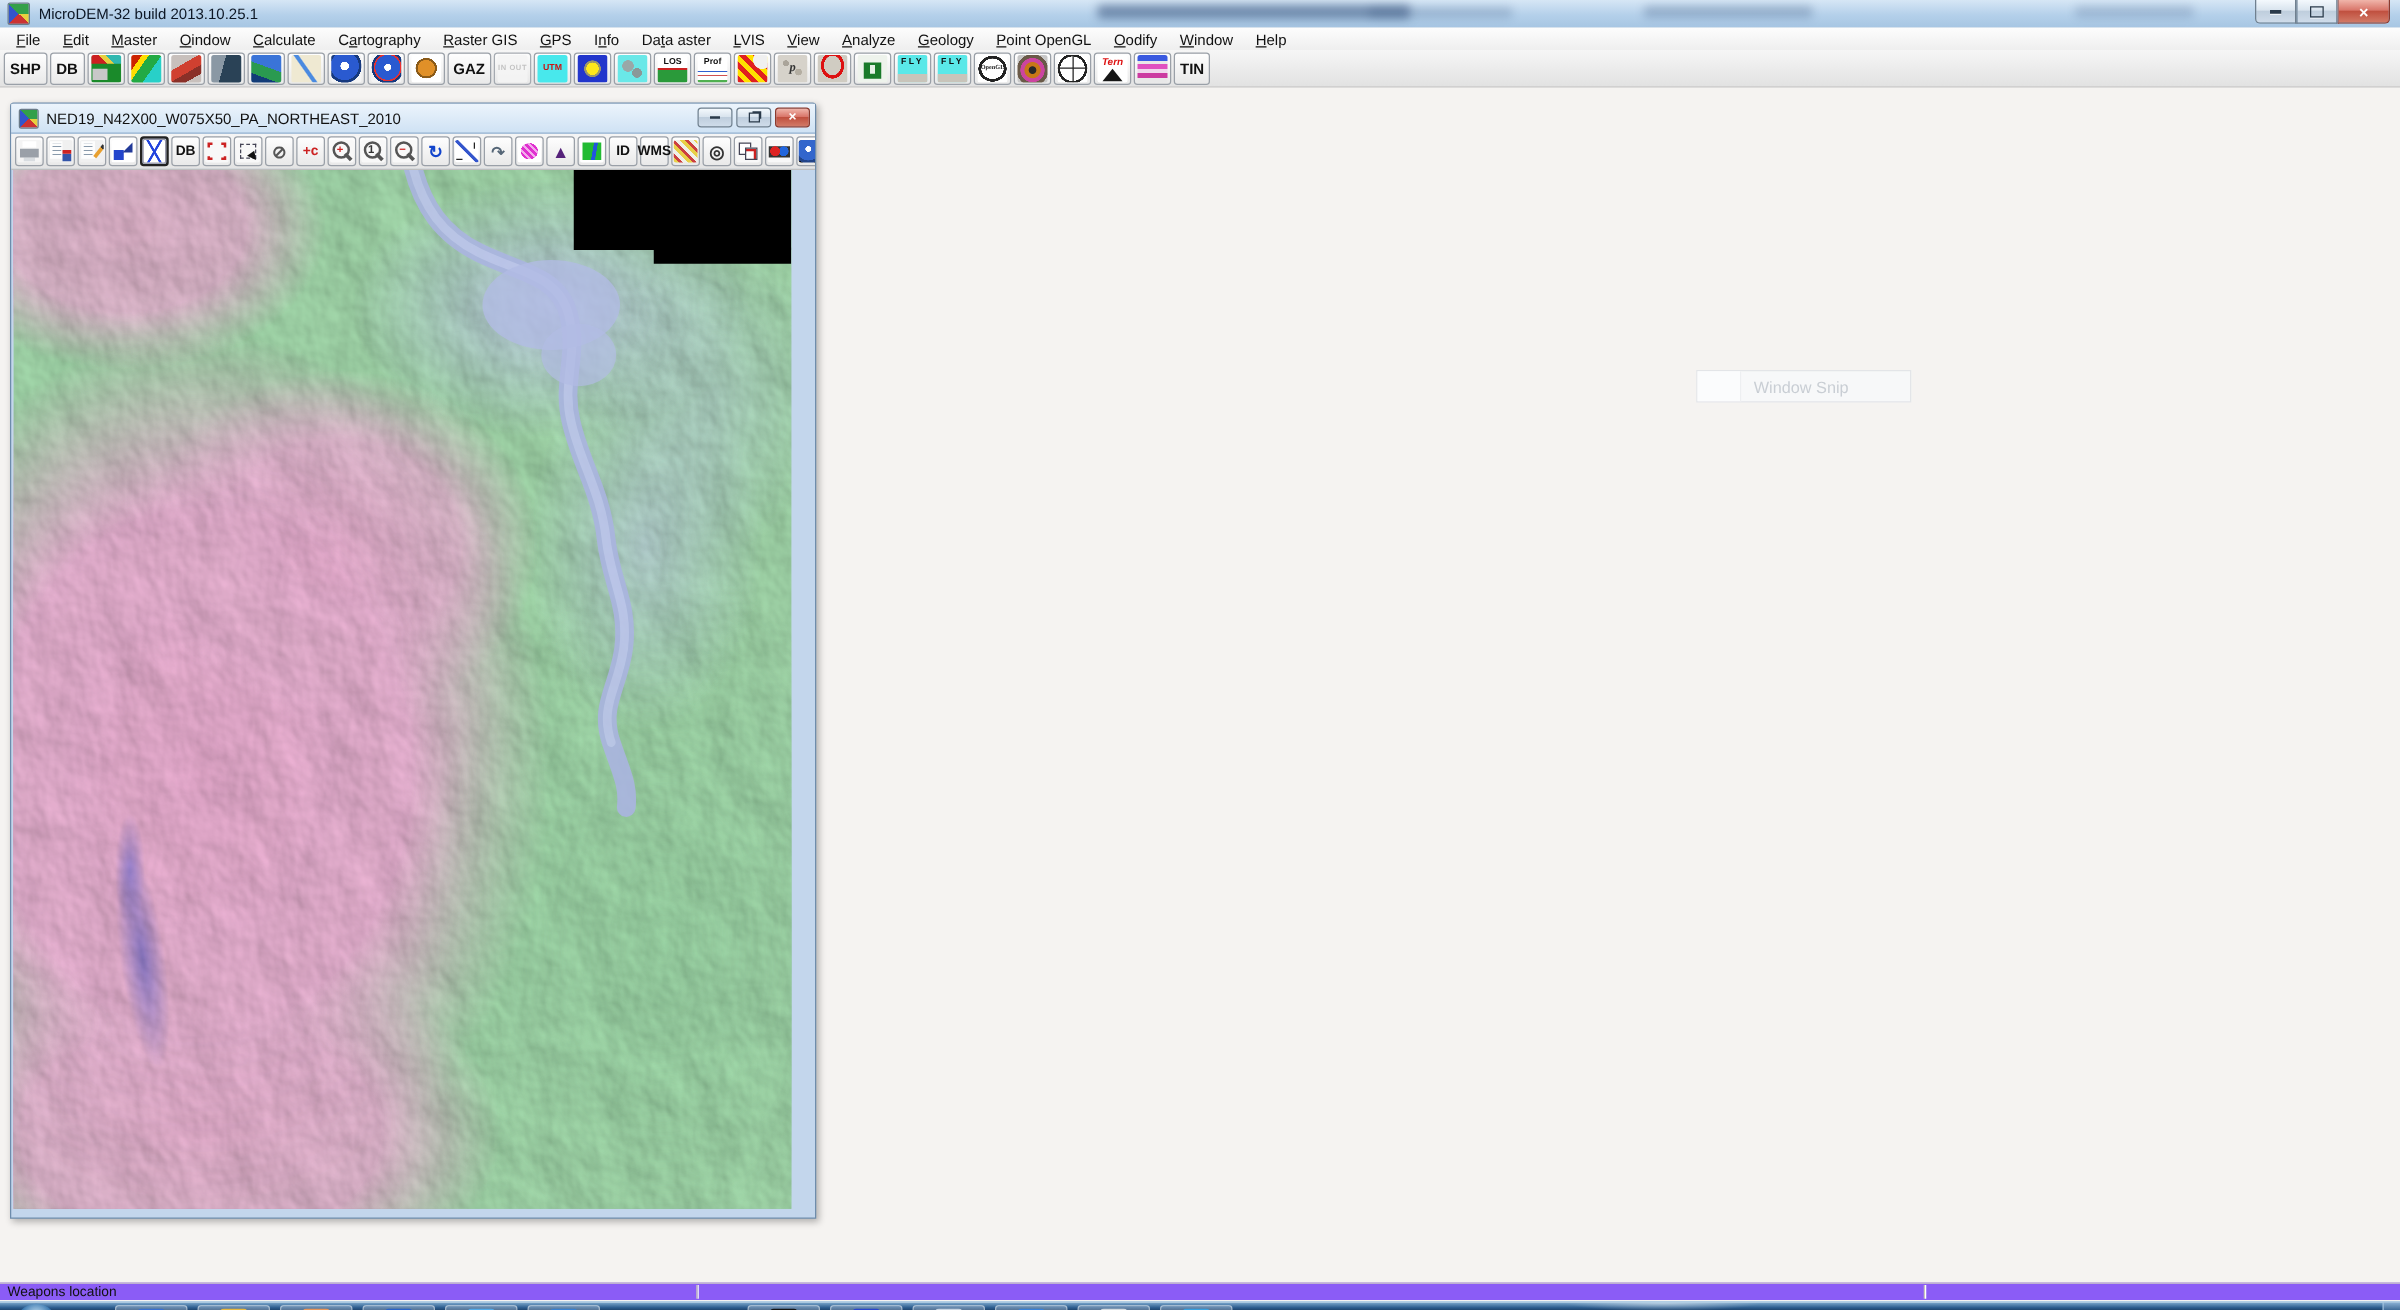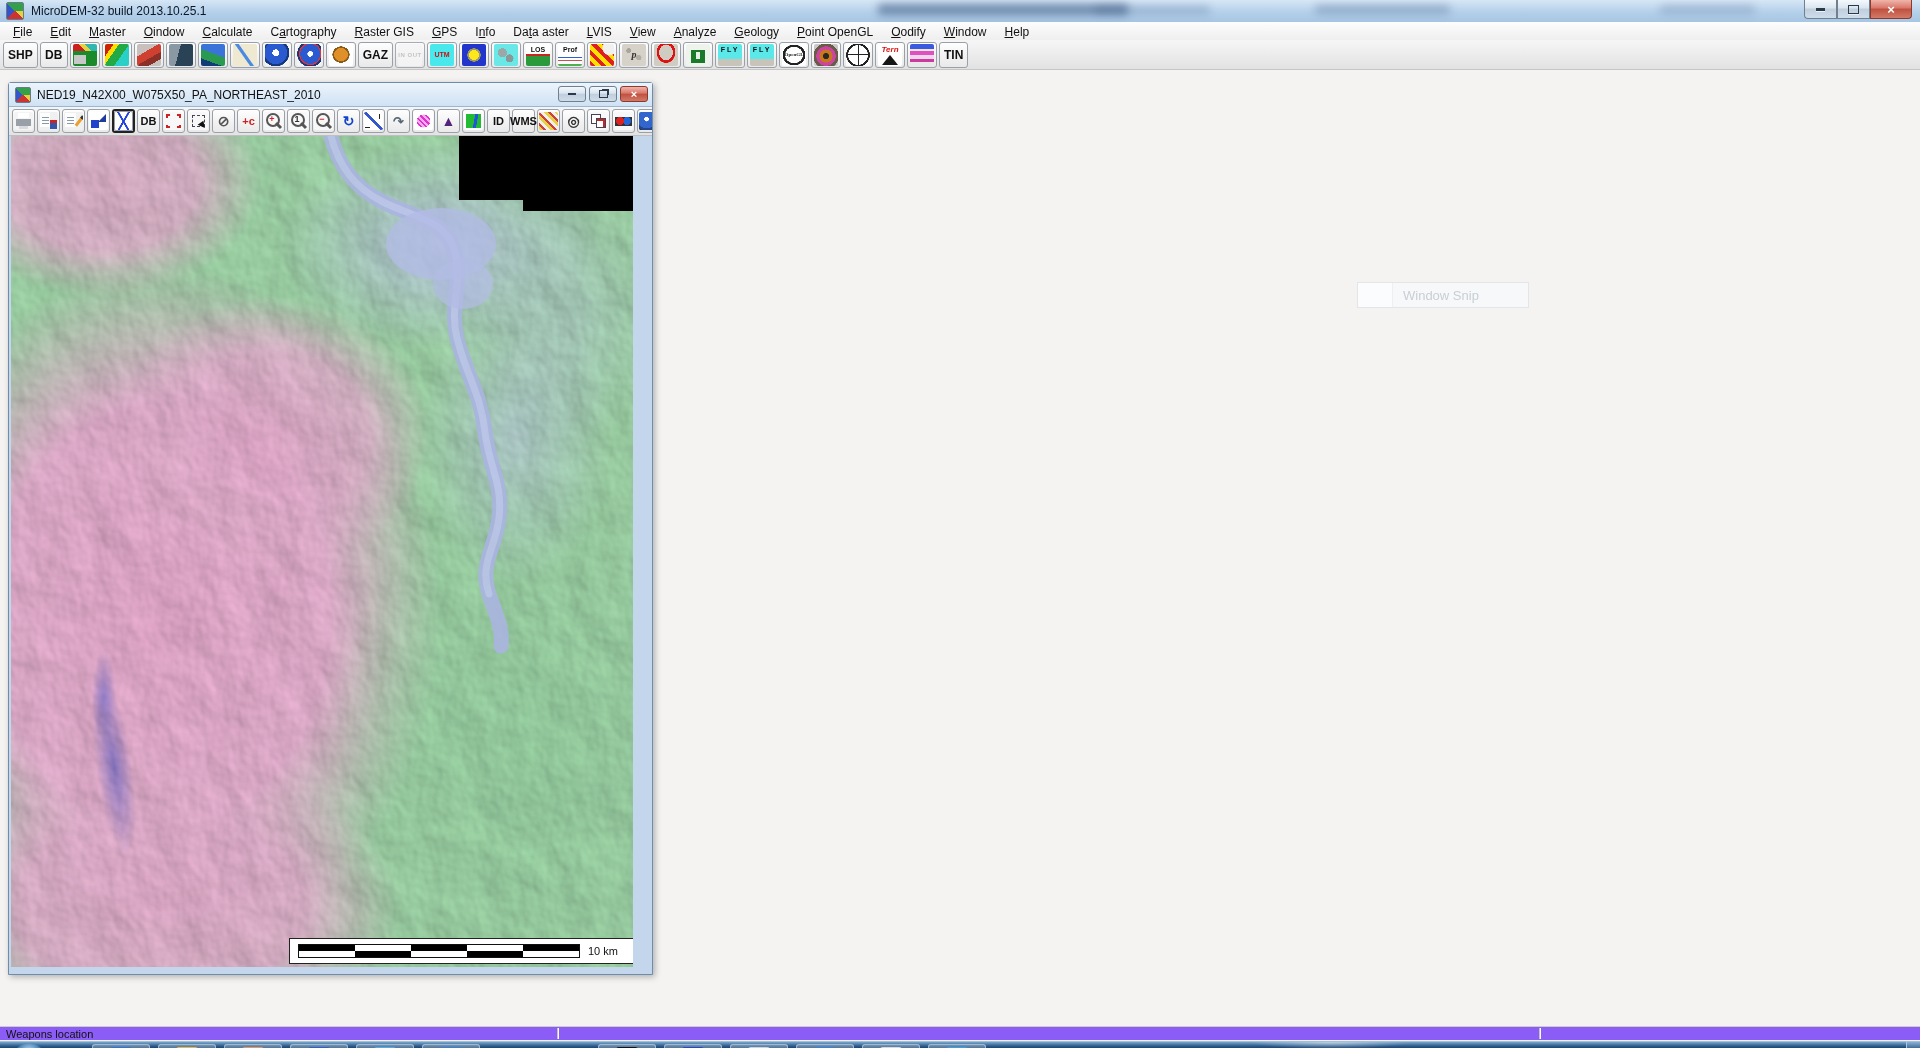--- a/index.html
+++ b/index.html
@@ -151,21 +151,21 @@
 
   .scalebar{position:absolute;left:278px;top:802px;width:348px;height:26px;background:#fff;border:1px solid #222;
     display:flex;align-items:center;gap:8px;padding:0 8px;box-sizing:border-box}
   .checker{width:280px;height:12px;border:1px solid #111;
     background-image:linear-gradient(90deg,#000 0 20%,#fff 20% 40%,#000 40% 60%,#fff 60% 80%,#000 80%),
                      linear-gradient(90deg,#fff 0 20%,#000 20% 40%,#fff 40% 60%,#000 60% 80%,#fff 80%);
     background-size:100% 50%,100% 50%;background-position:0 0,0 100%;background-repeat:no-repeat}
   .scale-label{font-size:11px;white-space:nowrap}
 
   
-  .ghost{position:absolute;left:1357px;top:282px;width:170px;height:24px;border:1px solid #e3e5e8;background:#f7f8f9;
+  .ghost{position:absolute;left:1357px;top:296px;width:170px;height:24px;border:1px solid #e3e5e8;background:#f7f8f9;
     display:flex;align-items:center}
   .ghost-swatch{width:34px;height:100%;background:#fbfcfd;border-right:1px solid #edeff1}
   .ghost-label{color:#c9ced4;font-size:13px;padding-left:10px}
 
   
   .statusbar{position:absolute;left:0;right:0;top:1026px;height:14px;background:#8b5cf6;border-top:1px solid #cfccc6;
     font-size:11px;line-height:14px;box-sizing:border-box}
   .sb-text{padding-left:6px}
   .sb-div{position:absolute;top:1px;bottom:1px;width:1px;background:#c6c2bb;box-shadow:1px 0 0 #fff}
 
@@ -482,24 +482,20 @@
       </g>
       <g fill="none" stroke-linecap="round" opacity="0.9">
         <path d="M318,-8 C326,30 344,52 372,66 C404,82 436,84 444,116 C452,148 438,170 446,202 C454,236 470,258 474,296 C478,330 492,348 488,382 C484,414 468,428 478,458 C486,482 492,492 490,510" stroke="#aab4e0" stroke-width="15"></path>
         <path d="M318,-8 C326,30 344,52 372,66 C404,82 436,84 444,116 C452,148 438,170 446,202 C454,236 470,258 474,296 C478,330 492,348 488,382 C484,414 468,428 478,458" stroke="#bcc4ec" stroke-width="7"></path>
       </g>
       <ellipse cx="430" cy="108" rx="55" ry="36" fill="#b2bce4" opacity="0.8"></ellipse>
       <ellipse cx="452" cy="148" rx="30" ry="25" fill="#b2bce4" opacity="0.7"></ellipse>
     </svg>
     <div class="redact redact1"></div>
     <div class="redact redact2"></div>
-    <div class="scalebar">
-      <div class="checker"></div>
-      <span class="scale-label">10 km</span>
-    </div>
   </div>
 </div>
 
 <div class="ghost">
   <div class="ghost-swatch"></div>
   <span class="ghost-label">Window Snip</span>
 </div>
 
 <div class="statusbar">
   <span class="sb-text">Weapons location</span>

